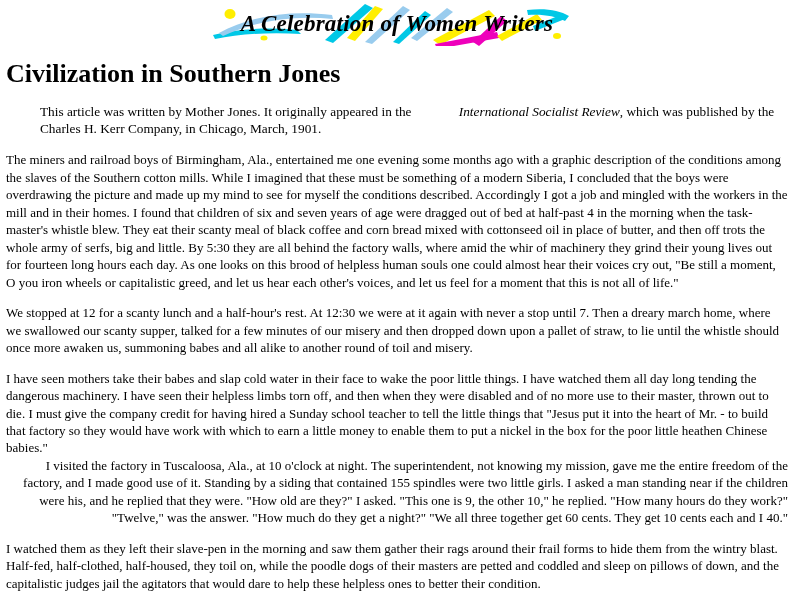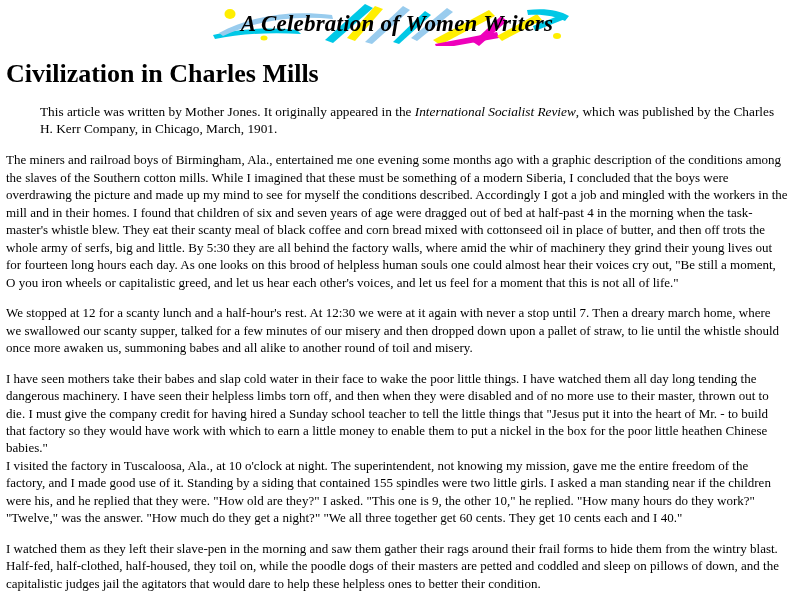--- a/index.html
+++ b/index.html
@@ -75,30 +75,32 @@
   }
   .blurb {
     margin: 14px 0 0 0;
     padding: 0 0 0 34px;
     font-size: 13.3px;
     line-height: 1.34;
     text-align: left;
   }
   .blurb em {
     font-style: italic;
+    margin-left: 44px;
   }
   p.para {
     margin: 13px 0 0 0;
     padding: 0;
     font-size: 13px;
     line-height: 1.345;
     text-align: left;
   }
   p.para.first-after-heading {
     margin-top: 0;
+    text-align: right;
   }
 </style>
 </head>
 <body>
 
 <div class="banner-wrap">
   <div class="banner">
     <svg viewBox="0 0 400 44" xmlns="http://www.w3.org/2000/svg">
 
       <ellipse cx="33" cy="12" rx="5.5" ry="5" fill="#ffee00"></ellipse>
@@ -132,21 +134,21 @@
       <path d="M336 24 L 366 12 L 368 17 L 338 29 Z" fill="#00c8e6"></path>
 
       <ellipse cx="360" cy="34" rx="4" ry="3" fill="#ffee00"></ellipse>
     </svg>
     <div class="banner-title">A Celebration of Women Writers</div>
   </div>
 </div>
 
 <div class="doc">
 
-  <h1 class="page-title">Civilization in Charles Mills</h1>
+  <h1 class="page-title">Civilization in Southern Jones</h1>
 
   <div class="blurb"><span>This article was written by Mother Jones. It originally appeared in the </span><em>International Socialist Review</em><span>, which was published by the Charles H. Kerr Company, in Chicago, March, 1901.</span></div>
 
   <p class="para">The miners and railroad boys of Birmingham, Ala., entertained me one evening some months ago with a graphic description of the conditions among the slaves of the Southern cotton mills. While I imagined that these must be something of a modern Siberia, I concluded that the boys were overdrawing the picture and made up my mind to see for myself the conditions described. Accordingly I got a job and mingled with the workers in the mill and in their homes. I found that children of six and seven years of age were dragged out of bed at half-past 4 in the morning when the task-master's whistle blew. They eat their scanty meal of black coffee and corn bread mixed with cottonseed oil in place of butter, and then off trots the whole army of serfs, big and little. By 5:30 they are all behind the factory walls, where amid the whir of machinery they grind their young lives out for fourteen long hours each day. As one looks on this brood of helpless human souls one could almost hear their voices cry out, "Be still a moment, O you iron wheels or capitalistic greed, and let us hear each other's voices, and let us feel for a moment that this is not all of life."</p>
   <p class="para">We stopped at 12 for a scanty lunch and a half-hour's rest. At 12:30 we were at it again with never a stop until 7. Then a dreary march home, where we swallowed our scanty supper, talked for a few minutes of our misery and then dropped down upon a pallet of straw, to lie until the whistle should once more awaken us, summoning babes and all alike to another round of toil and misery.</p>
   <p class="para">I have seen mothers take their babes and slap cold water in their face to wake the poor little things. I have watched them all day long tending the dangerous machinery. I have seen their helpless limbs torn off, and then when they were disabled and of no more use to their master, thrown out to die. I must give the company credit for having hired a Sunday school teacher to tell the little things that "Jesus put it into the heart of Mr. - to build that factory so they would have work with which to earn a little money to enable them to put a nickel in the box for the poor little heathen Chinese babies."</p>
 
 
   <p class="para first-after-heading">I visited the factory in Tuscaloosa, Ala., at 10 o'clock at night. The superintendent, not knowing my mission, gave me the entire freedom of the factory, and I made good use of it. Standing by a siding that contained 155 spindles were two little girls. I asked a man standing near if the children were his, and he replied that they were. "How old are they?" I asked. "This one is 9, the other 10," he replied. "How many hours do they work?" "Twelve," was the answer. "How much do they get a night?" "We all three together get 60 cents. They get 10 cents each and I 40."</p>
   <p class="para">I watched them as they left their slave-pen in the morning and saw them gather their rags around their frail forms to hide them from the wintry blast. Half-fed, half-clothed, half-housed, they toil on, while the poodle dogs of their masters are petted and coddled and sleep on pillows of down, and the capitalistic judges jail the agitators that would dare to help these helpless ones to better their condition.</p>

